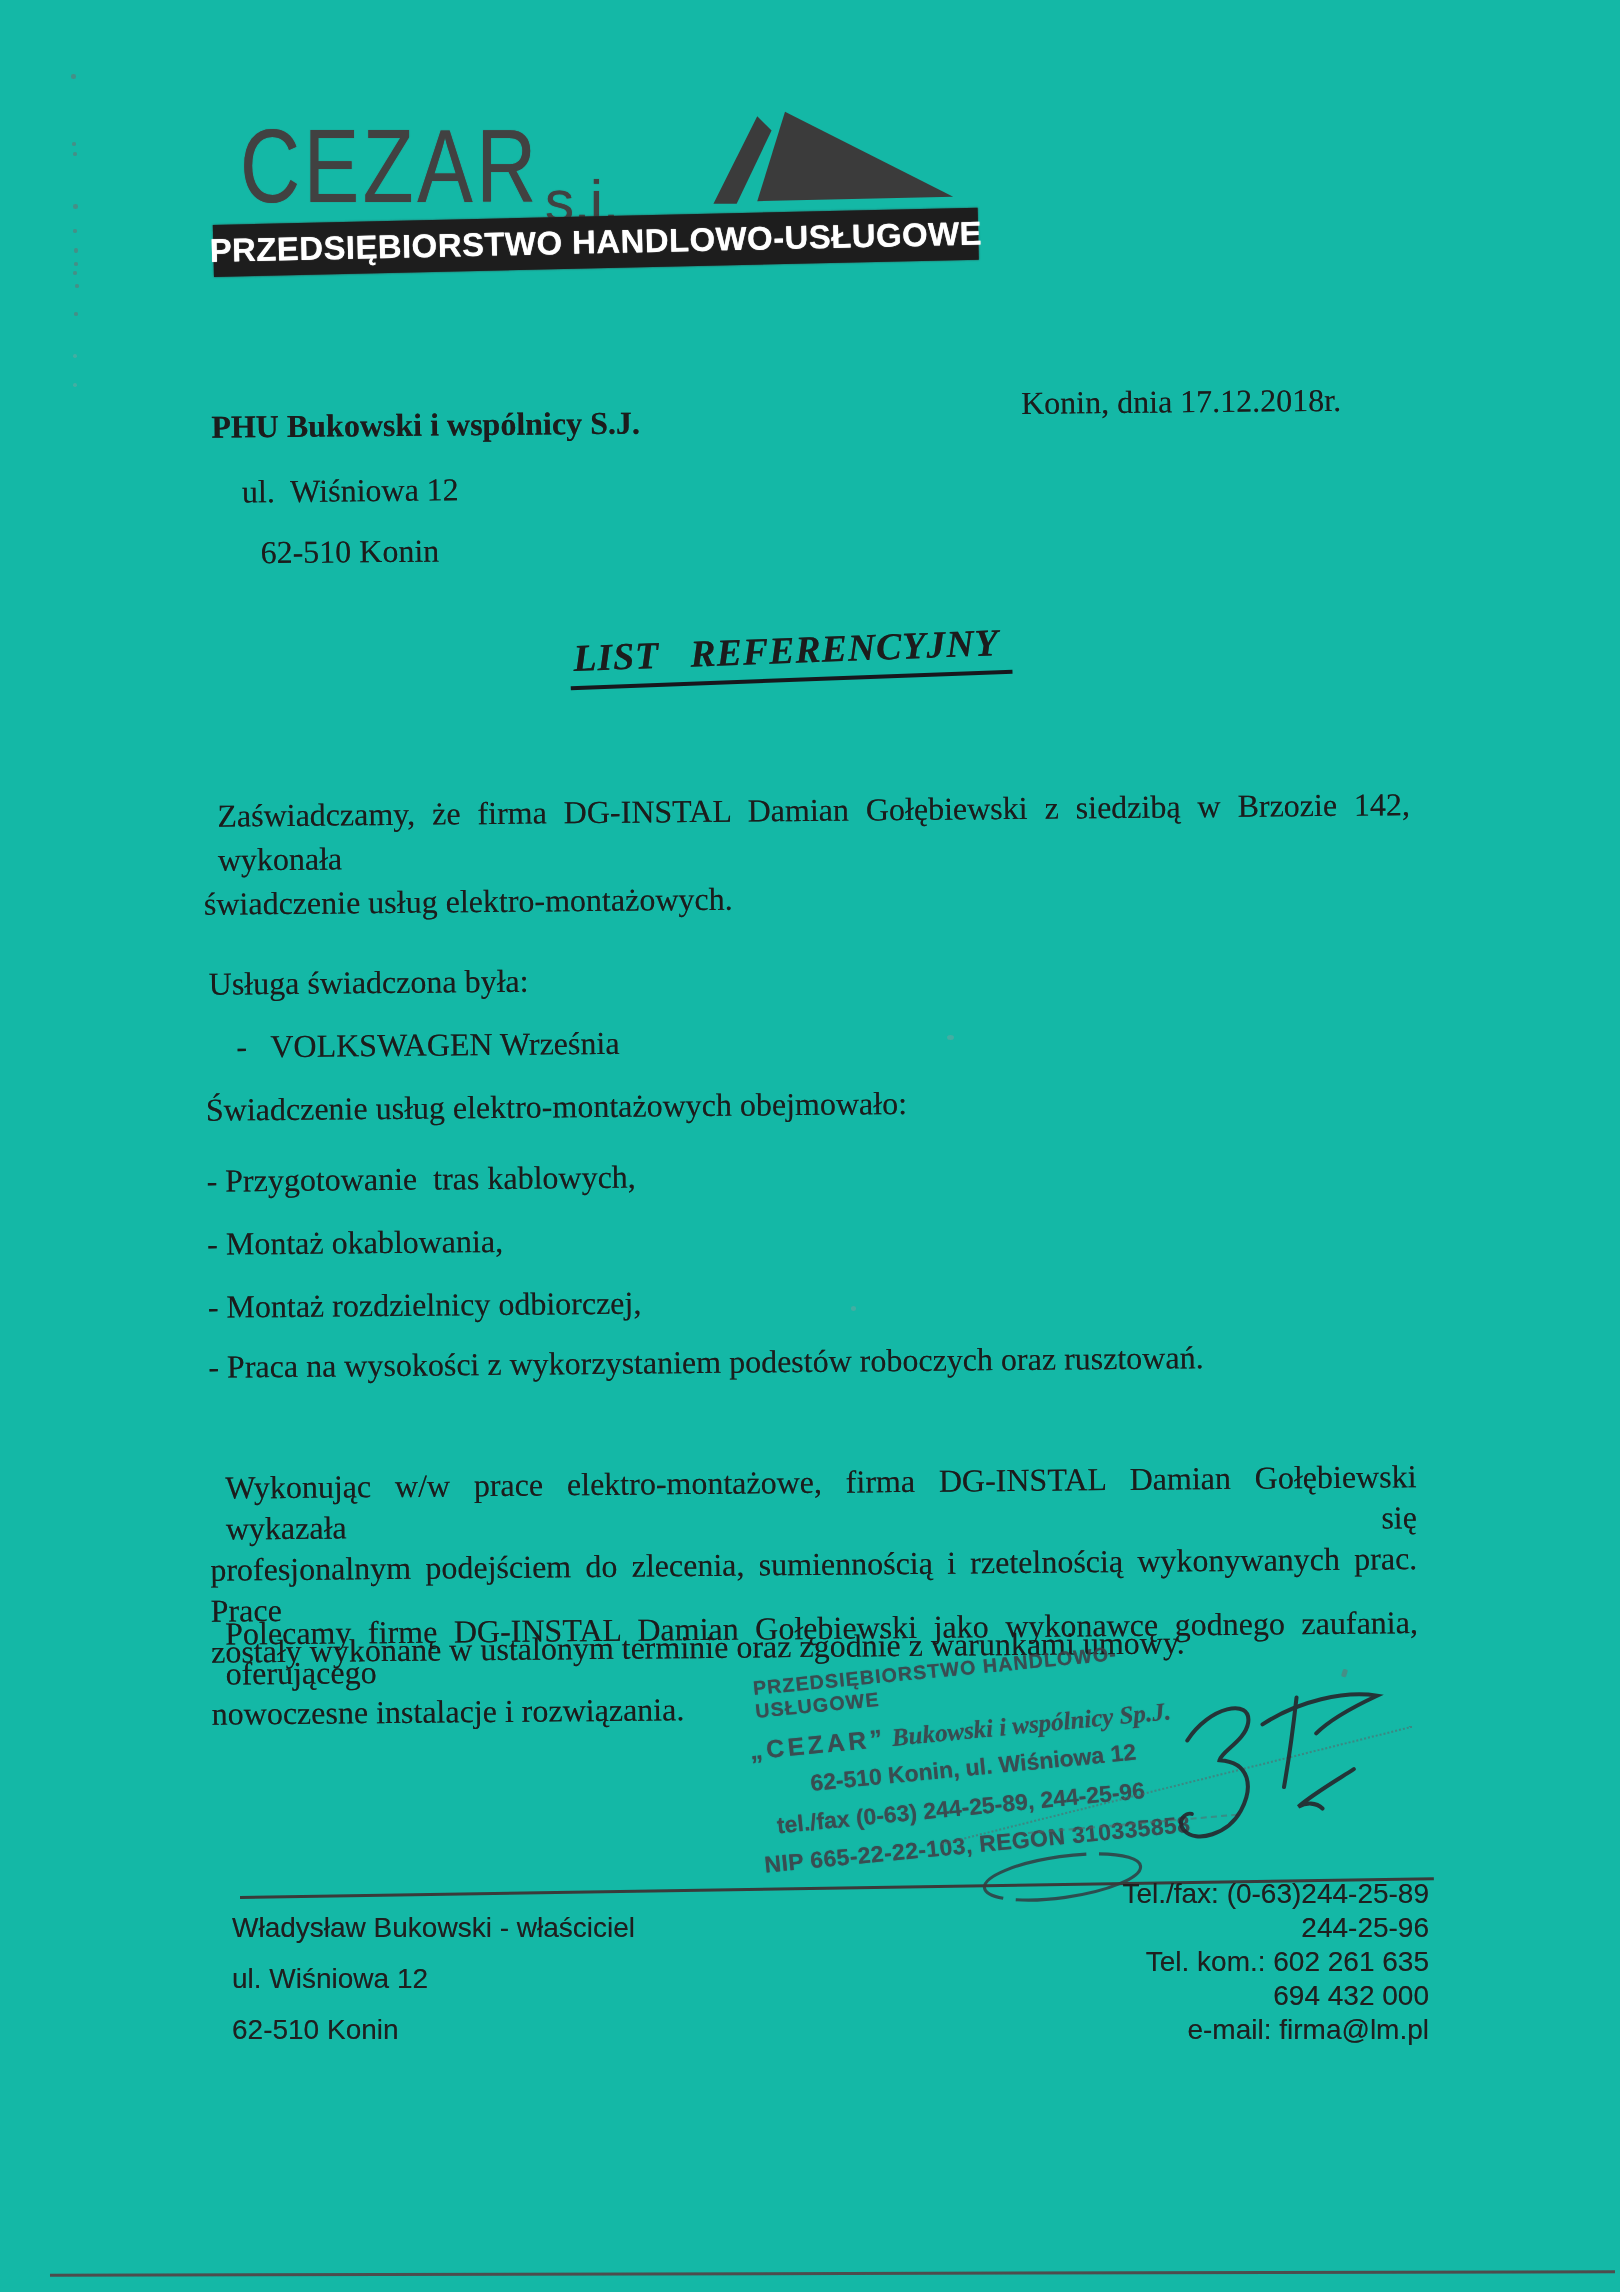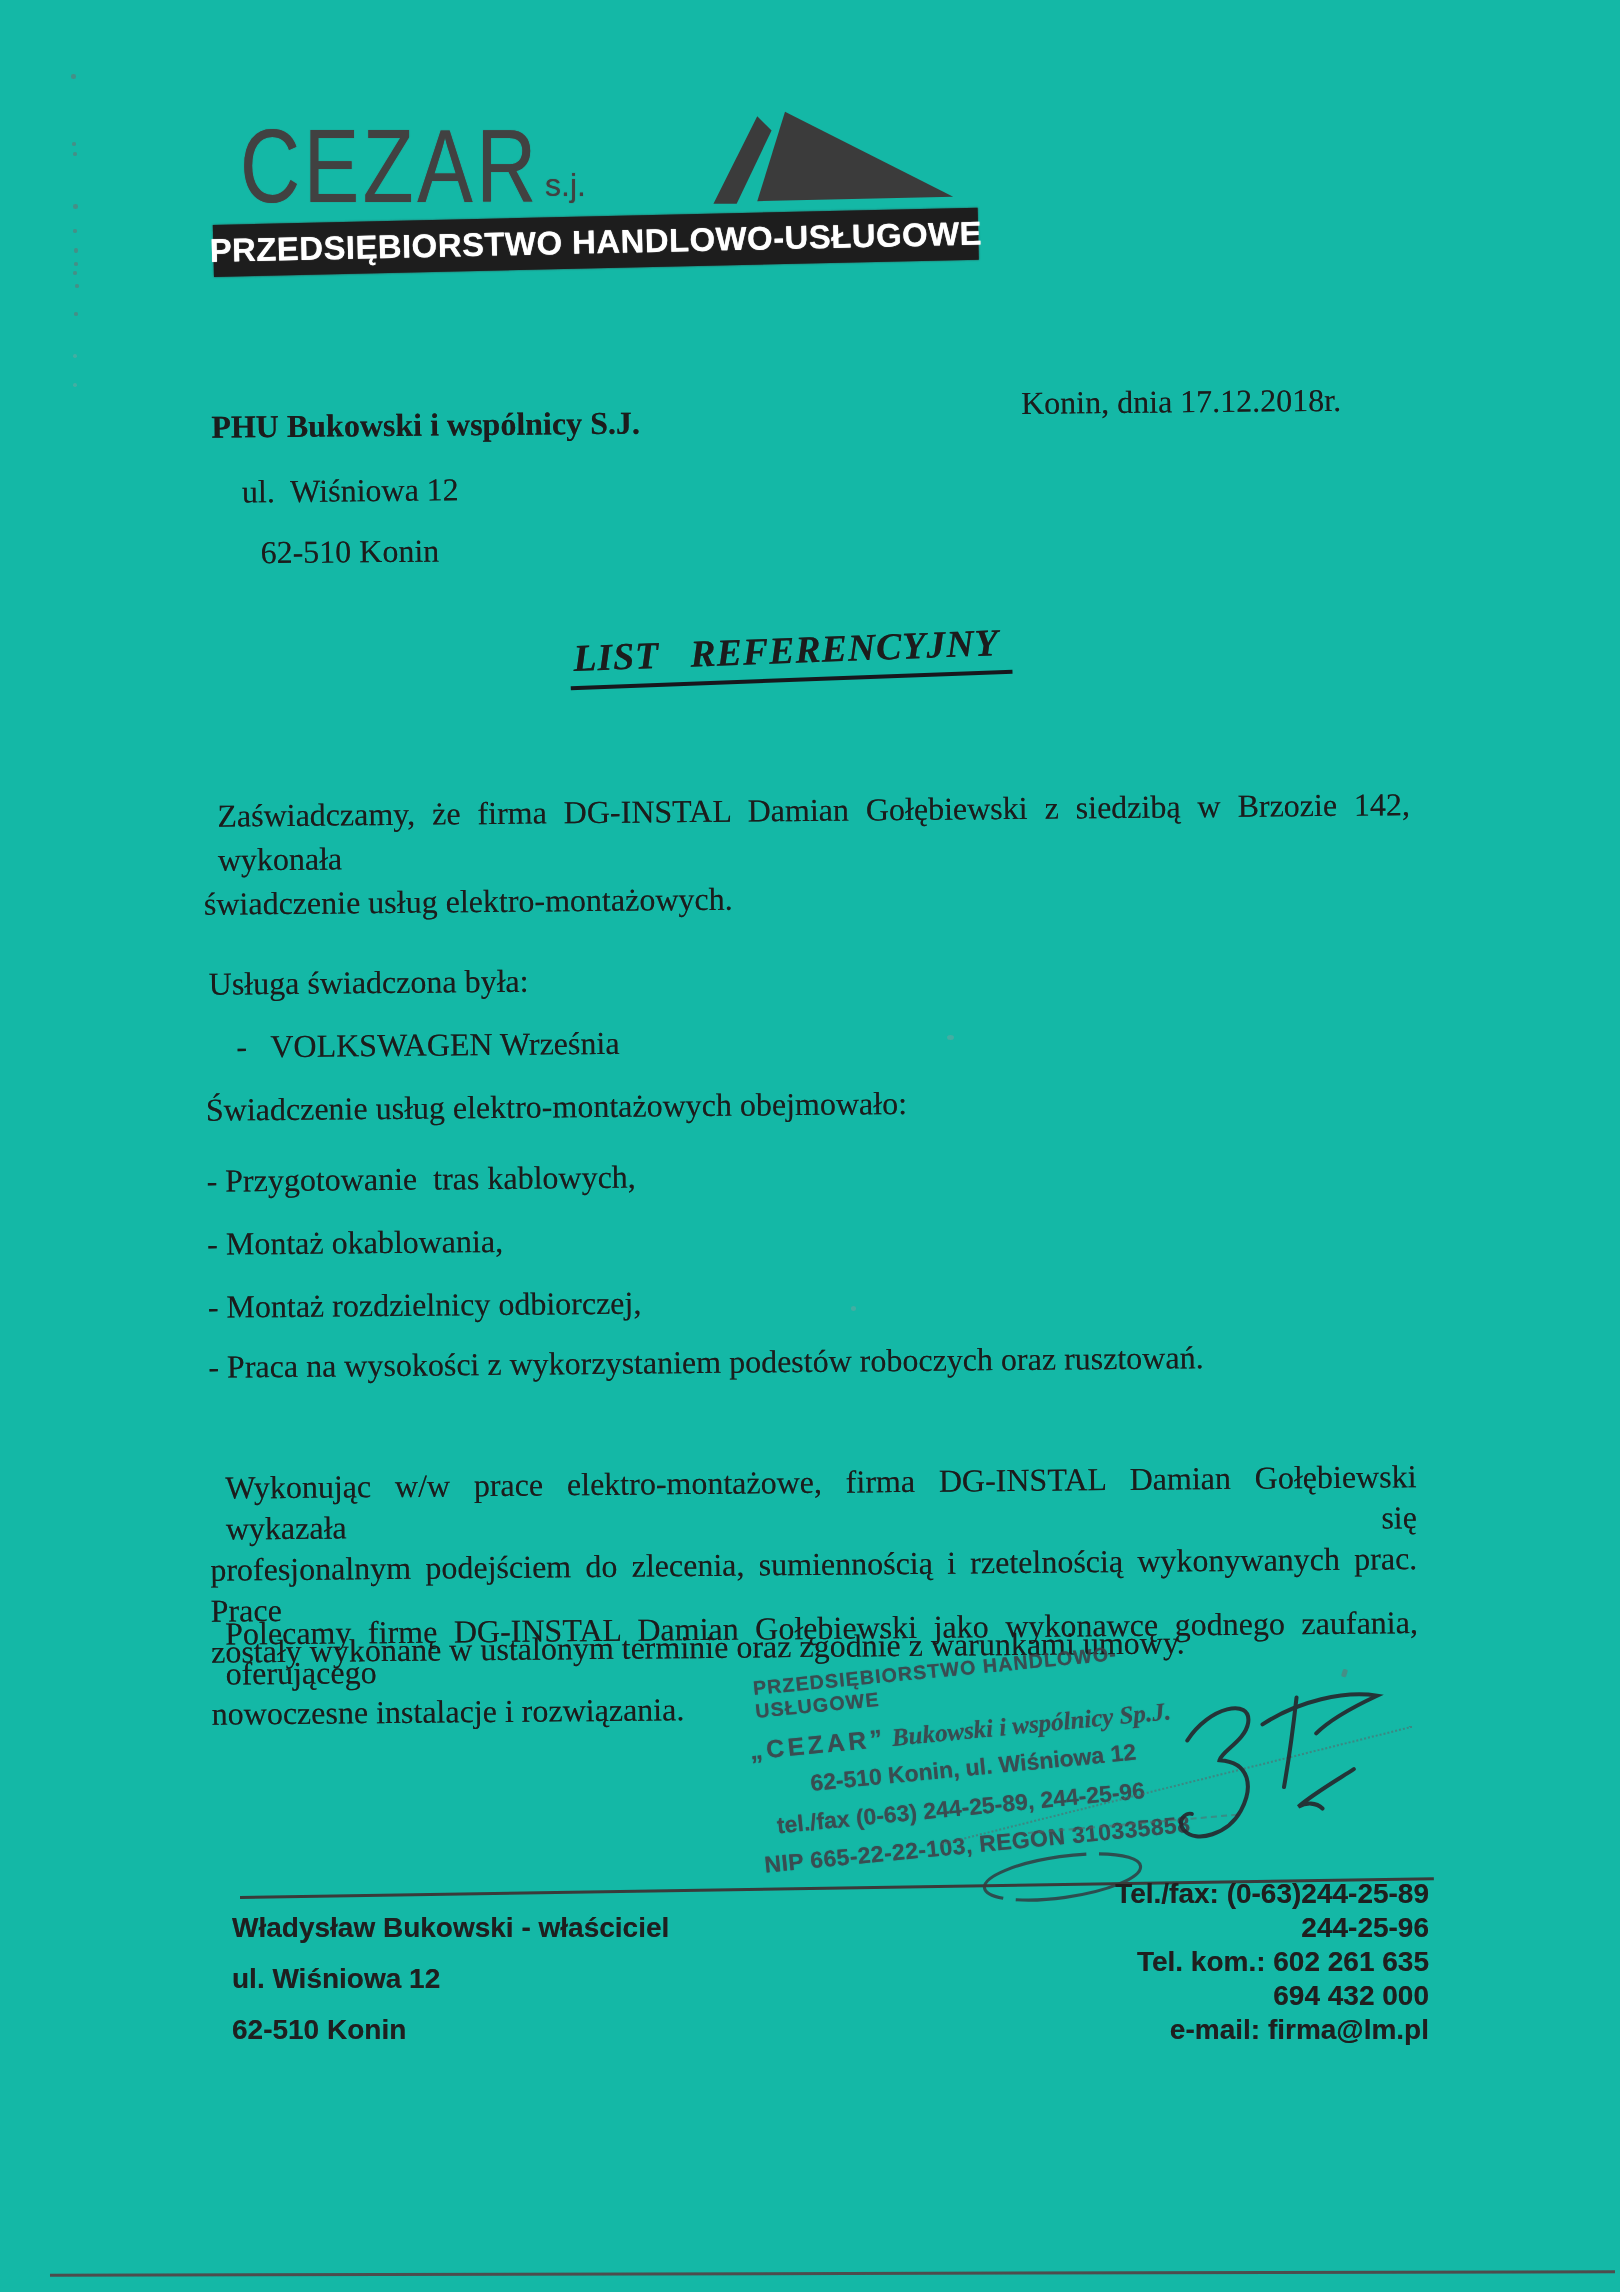--- a/index.html
+++ b/index.html
@@ -10,21 +10,21 @@
   .abs{position:absolute;}
   
   #cezar-logo{
     left:240px;top:107px;font-family:"Liberation Sans","DejaVu Sans",sans-serif;
     font-size:104px;color:#414141;letter-spacing:4.5px;
     transform:scaleX(.8);transform-origin:left top;
     text-shadow:0 0 0.9px #4a4a4a;white-space:pre;
   }
   #cezar-suffix{
     left:545px;top:167px;font-family:"Liberation Sans","DejaVu Sans",sans-serif;
-    font-size:32px;color:#414141;text-shadow:0 0 0.9px #4a4a4a;
+    font-size:58px;color:#414141;text-shadow:0 0 0.9px #4a4a4a;
   }
   #logo-triangle{left:706px;top:109px;}
   #banner{
     left:214px;top:225px;width:765px;height:52px;background:#1d1d1d;
     transform:rotate(-1.3deg);transform-origin:left bottom;
     display:flex;align-items:center;justify-content:center;
     box-shadow:0 0 1.8px #333;
   }
   #banner span{
     font-family:"Liberation Sans","DejaVu Sans",sans-serif;font-weight:bold;
@@ -56,21 +56,21 @@
   }
   .stamp-l1{font-size:19.7px;letter-spacing:1.1px;padding-left:9px;}
   .stamp-l2{font-size:25px;padding-left:0;margin-top:12.5px;}
   .stamp-l2 .nm{letter-spacing:3.6px;}
   .stamp-l2 .rest{font-family:"Liberation Serif","DejaVu Serif",serif;font-style:italic;}
   .stamp-l3{font-size:23px;padding-left:57px;margin-top:10.7px;}
   .stamp-l4{font-size:23px;padding-left:19.7px;margin-top:11.6px;}
   .stamp-l5{font-size:23px;padding-left:3.6px;margin-top:11.6px;letter-spacing:0.4px;}
   
   .sans-foot{font-family:"Liberation Sans","DejaVu Sans",sans-serif;font-size:28px;color:#1f1f1f;
-    text-shadow:0 0 0.4px rgba(25,25,25,.5);font-weight:bold;}
+    text-shadow:0 0 0.4px rgba(25,25,25,.5);}
   #footer-left div{line-height:51px;}
   #footer-right{text-align:right;}
   #footer-right div{line-height:34px;}
   #footer-rule{left:240px;top:1896px;width:1194px;height:2.7px;background:#3a3a3a;
     transform:rotate(-.9deg);transform-origin:left center;}
   #scan-edge-line{left:50px;top:2272px;width:1565px;height:2.7px;background:#4d4d4d;
     transform:rotate(-.12deg);}
   .speck{position:absolute;background:#6d6d6d;border-radius:50%;opacity:.55;}
   .faint{position:absolute;background:#9a9a9a;border-radius:50%;opacity:.35;}
   #dash-long{left:942px;top:1843px;width:484px;border-top:2.7px dotted rgba(95,95,100,.55);

